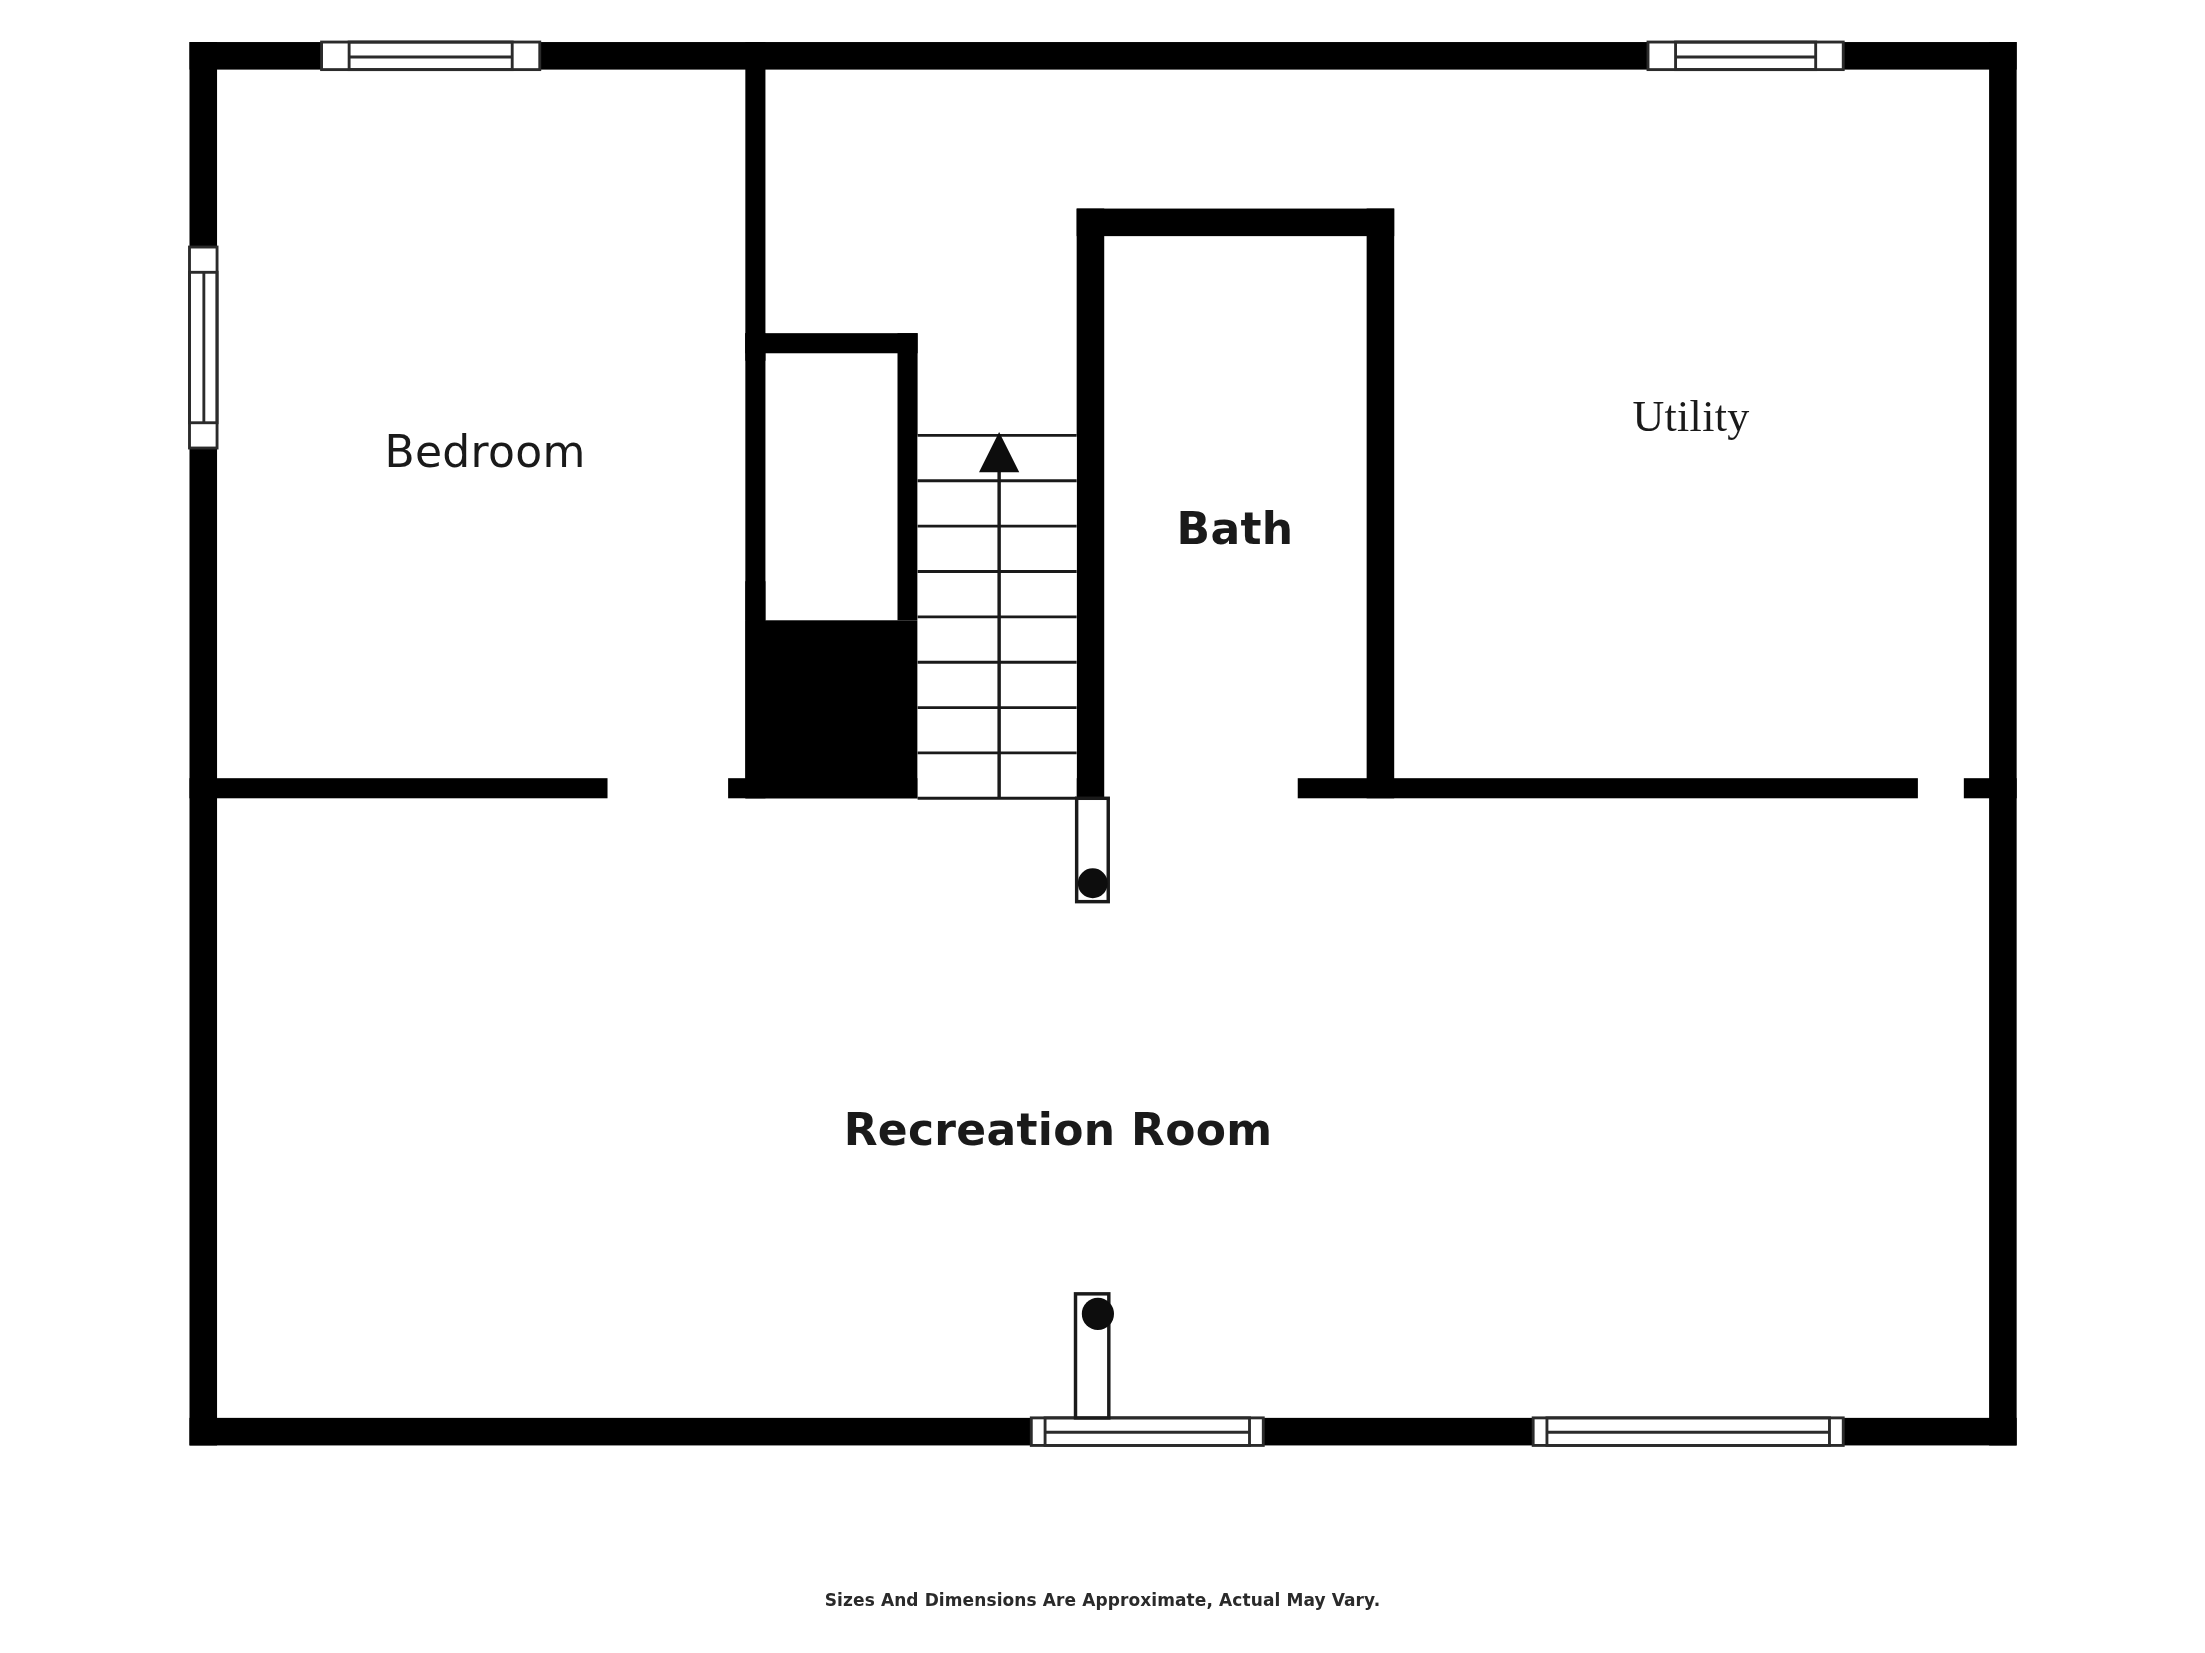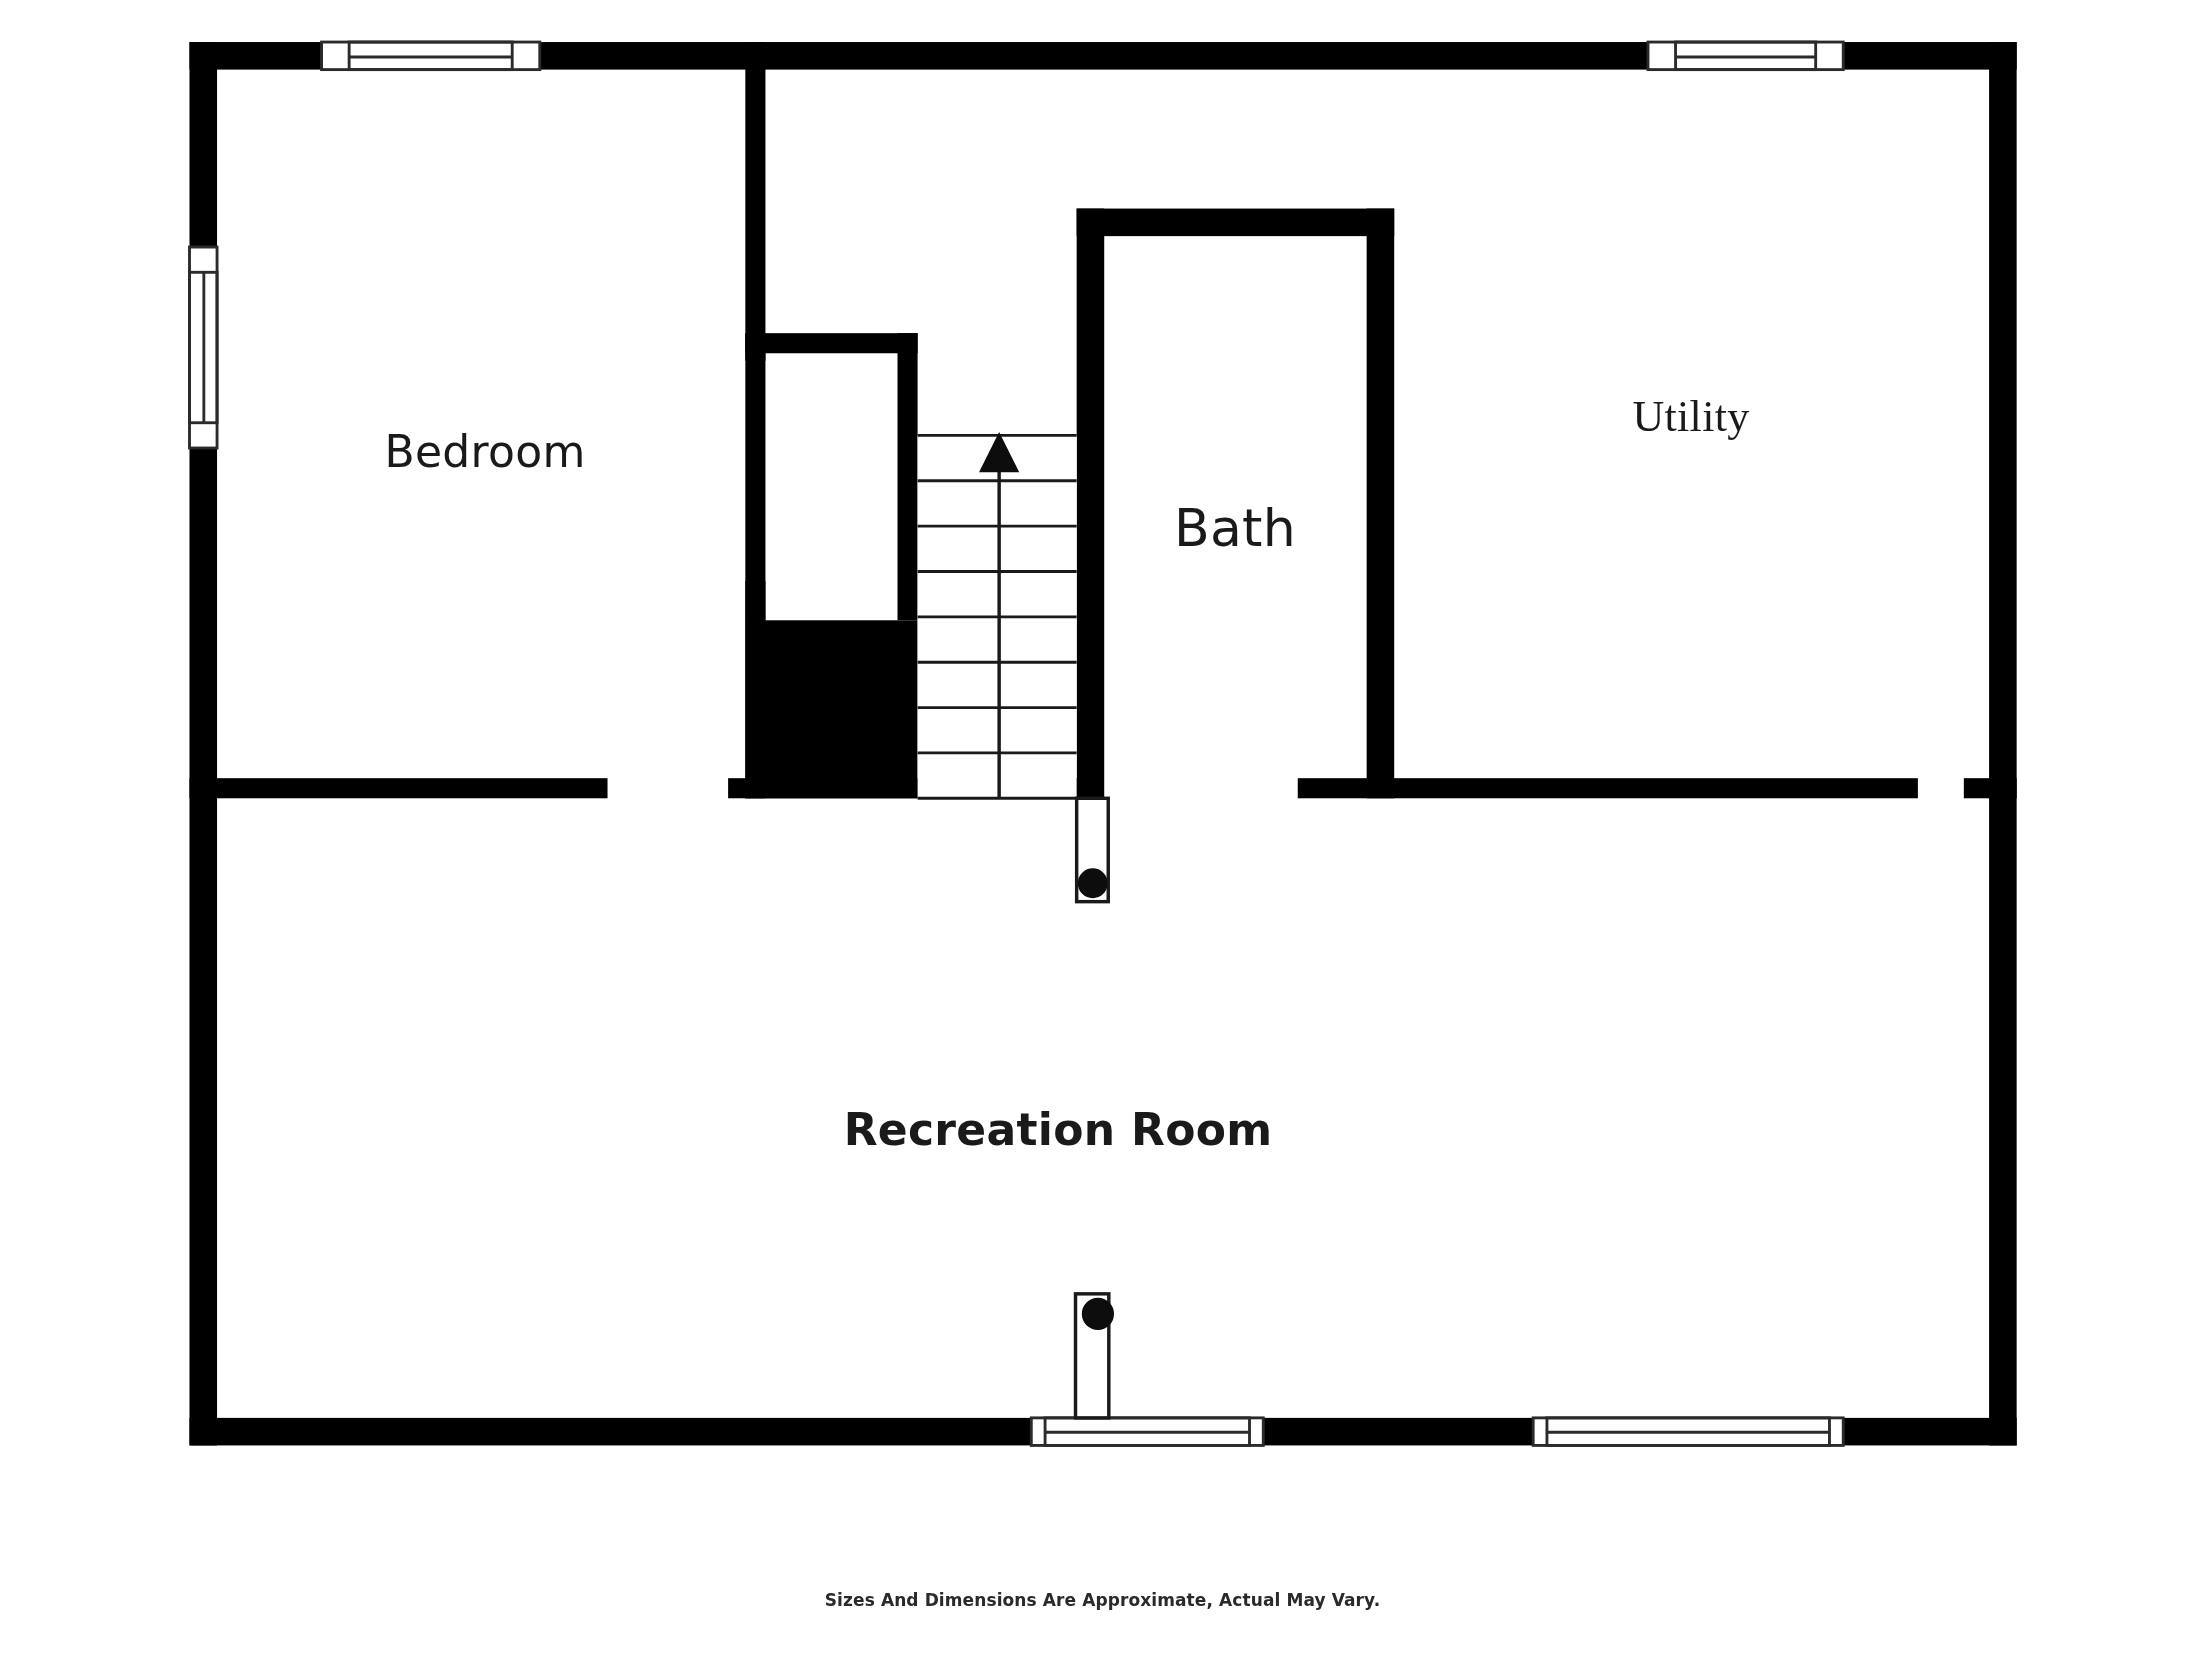--- a/index.html
+++ b/index.html
@@ -30,21 +30,21 @@
   .room-label {
     position: absolute;
     color: #1a1a1a;
     font-family: "DejaVu Sans", "Liberation Sans", sans-serif;
     font-weight: 400;
     white-space: nowrap;
     transform: translate(-50%, -50%);
     letter-spacing: 0.3px;
   }
   .label-bedroom   { font-size: 44px; }
-  .label-bath      { font-size: 52px; }
+  .label-bath      { font-size: 44px; font-weight: bold; }
   .label-utility   { font-size: 44px; }
   .label-rec       { font-size: 44px; }
   .footer-note {
     position: absolute;
     left: 50%;
     transform: translateX(-50%);
     color: #2a2a2a;
     font-size: 17px;
     font-weight: 600;
     font-family: "DejaVu Sans", "Liberation Sans", sans-serif;

